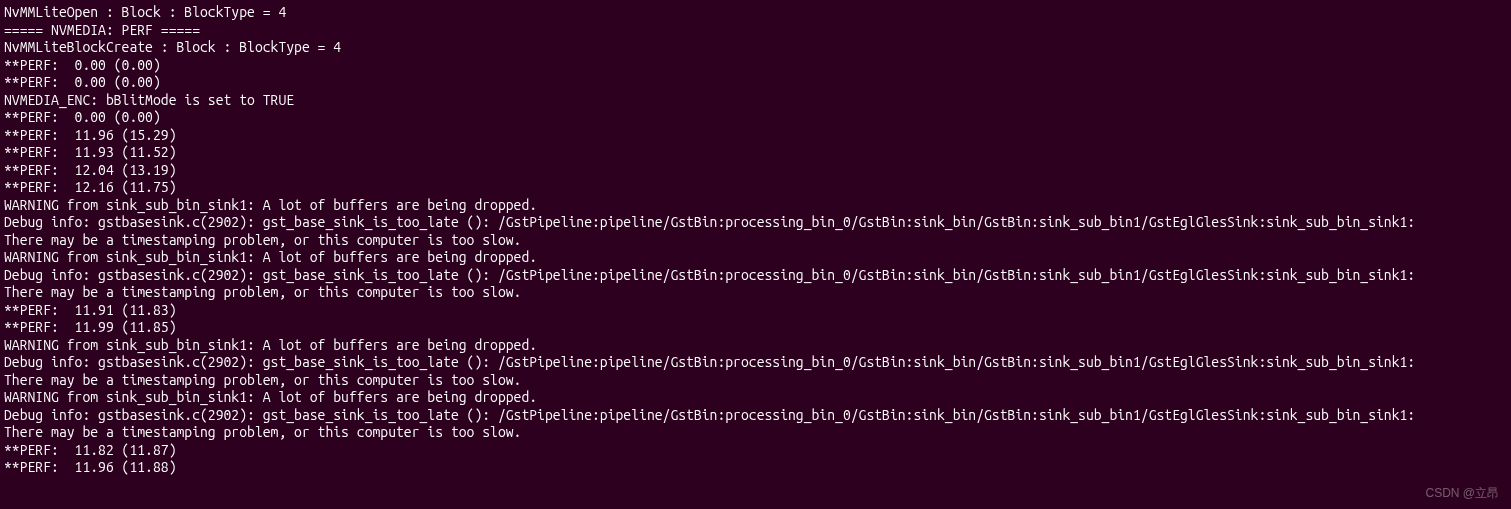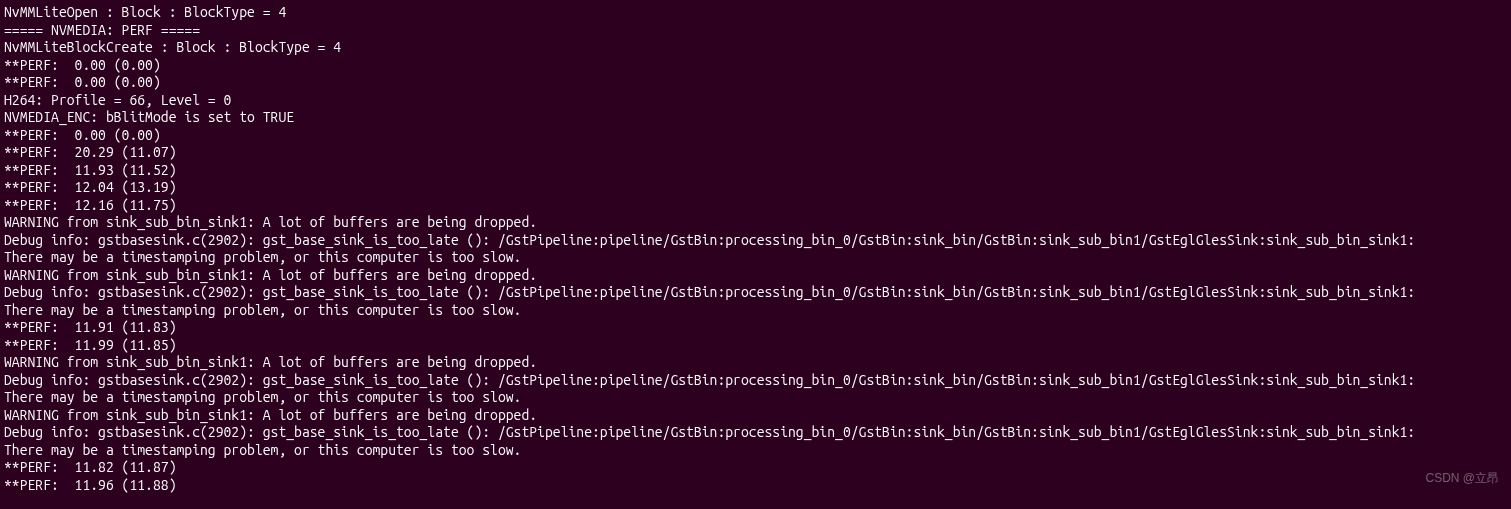--- a/index.html
+++ b/index.html
@@ -19,40 +19,39 @@
       overflow: hidden;
       white-space: nowrap;
       position: relative;
     }
     .terminal-line {
       white-space: pre;
       font-family: inherit;
     }
     .watermark {
       position: absolute;
-      bottom: 23px;
+      bottom: 8px;
       right: 12px;
       color: rgba(255,255,255,0.35);
       font-size: 12px;
       font-family: sans-serif;
     }
   </style>
 </head>
 <body>
 
 <div>
   <div class="terminal-line">NvMMLiteOpen : Block : BlockType = 4</div>
   <div class="terminal-line">===== NVMEDIA: PERF =====</div>
   <div class="terminal-line">NvMMLiteBlockCreate : Block : BlockType = 4</div>
   <div class="terminal-line">**PERF:  0.00 (0.00)</div>
   <div class="terminal-line">**PERF:  0.00 (0.00)</div>
-  <div class="terminal-line">H264: Profile = 66, Level = 0</div>
   <div class="terminal-line">NVMEDIA_ENC: bBlitMode is set to TRUE</div>
   <div class="terminal-line">**PERF:  0.00 (0.00)</div>
-  <div class="terminal-line">**PERF:  20.29 (11.07)</div>
+  <div class="terminal-line">**PERF:  11.96 (15.29)</div>
   <div class="terminal-line">**PERF:  11.93 (11.52)</div>
   <div class="terminal-line">**PERF:  12.04 (13.19)</div>
   <div class="terminal-line">**PERF:  12.16 (11.75)</div>
   <div class="terminal-line">WARNING from sink_sub_bin_sink1: A lot of buffers are being dropped.</div>
   <div class="terminal-line">Debug info: gstbasesink.c(2902): gst_base_sink_is_too_late (): /GstPipeline:pipeline/GstBin:processing_bin_0/GstBin:sink_bin/GstBin:sink_sub_bin1/GstEglGlesSink:sink_sub_bin_sink1:</div>
   <div class="terminal-line">There may be a timestamping problem, or this computer is too slow.</div>
   <div class="terminal-line">WARNING from sink_sub_bin_sink1: A lot of buffers are being dropped.</div>
   <div class="terminal-line">Debug info: gstbasesink.c(2902): gst_base_sink_is_too_late (): /GstPipeline:pipeline/GstBin:processing_bin_0/GstBin:sink_bin/GstBin:sink_sub_bin1/GstEglGlesSink:sink_sub_bin_sink1:</div>
   <div class="terminal-line">There may be a timestamping problem, or this computer is too slow.</div>
   <div class="terminal-line">**PERF:  11.91 (11.83)</div>

